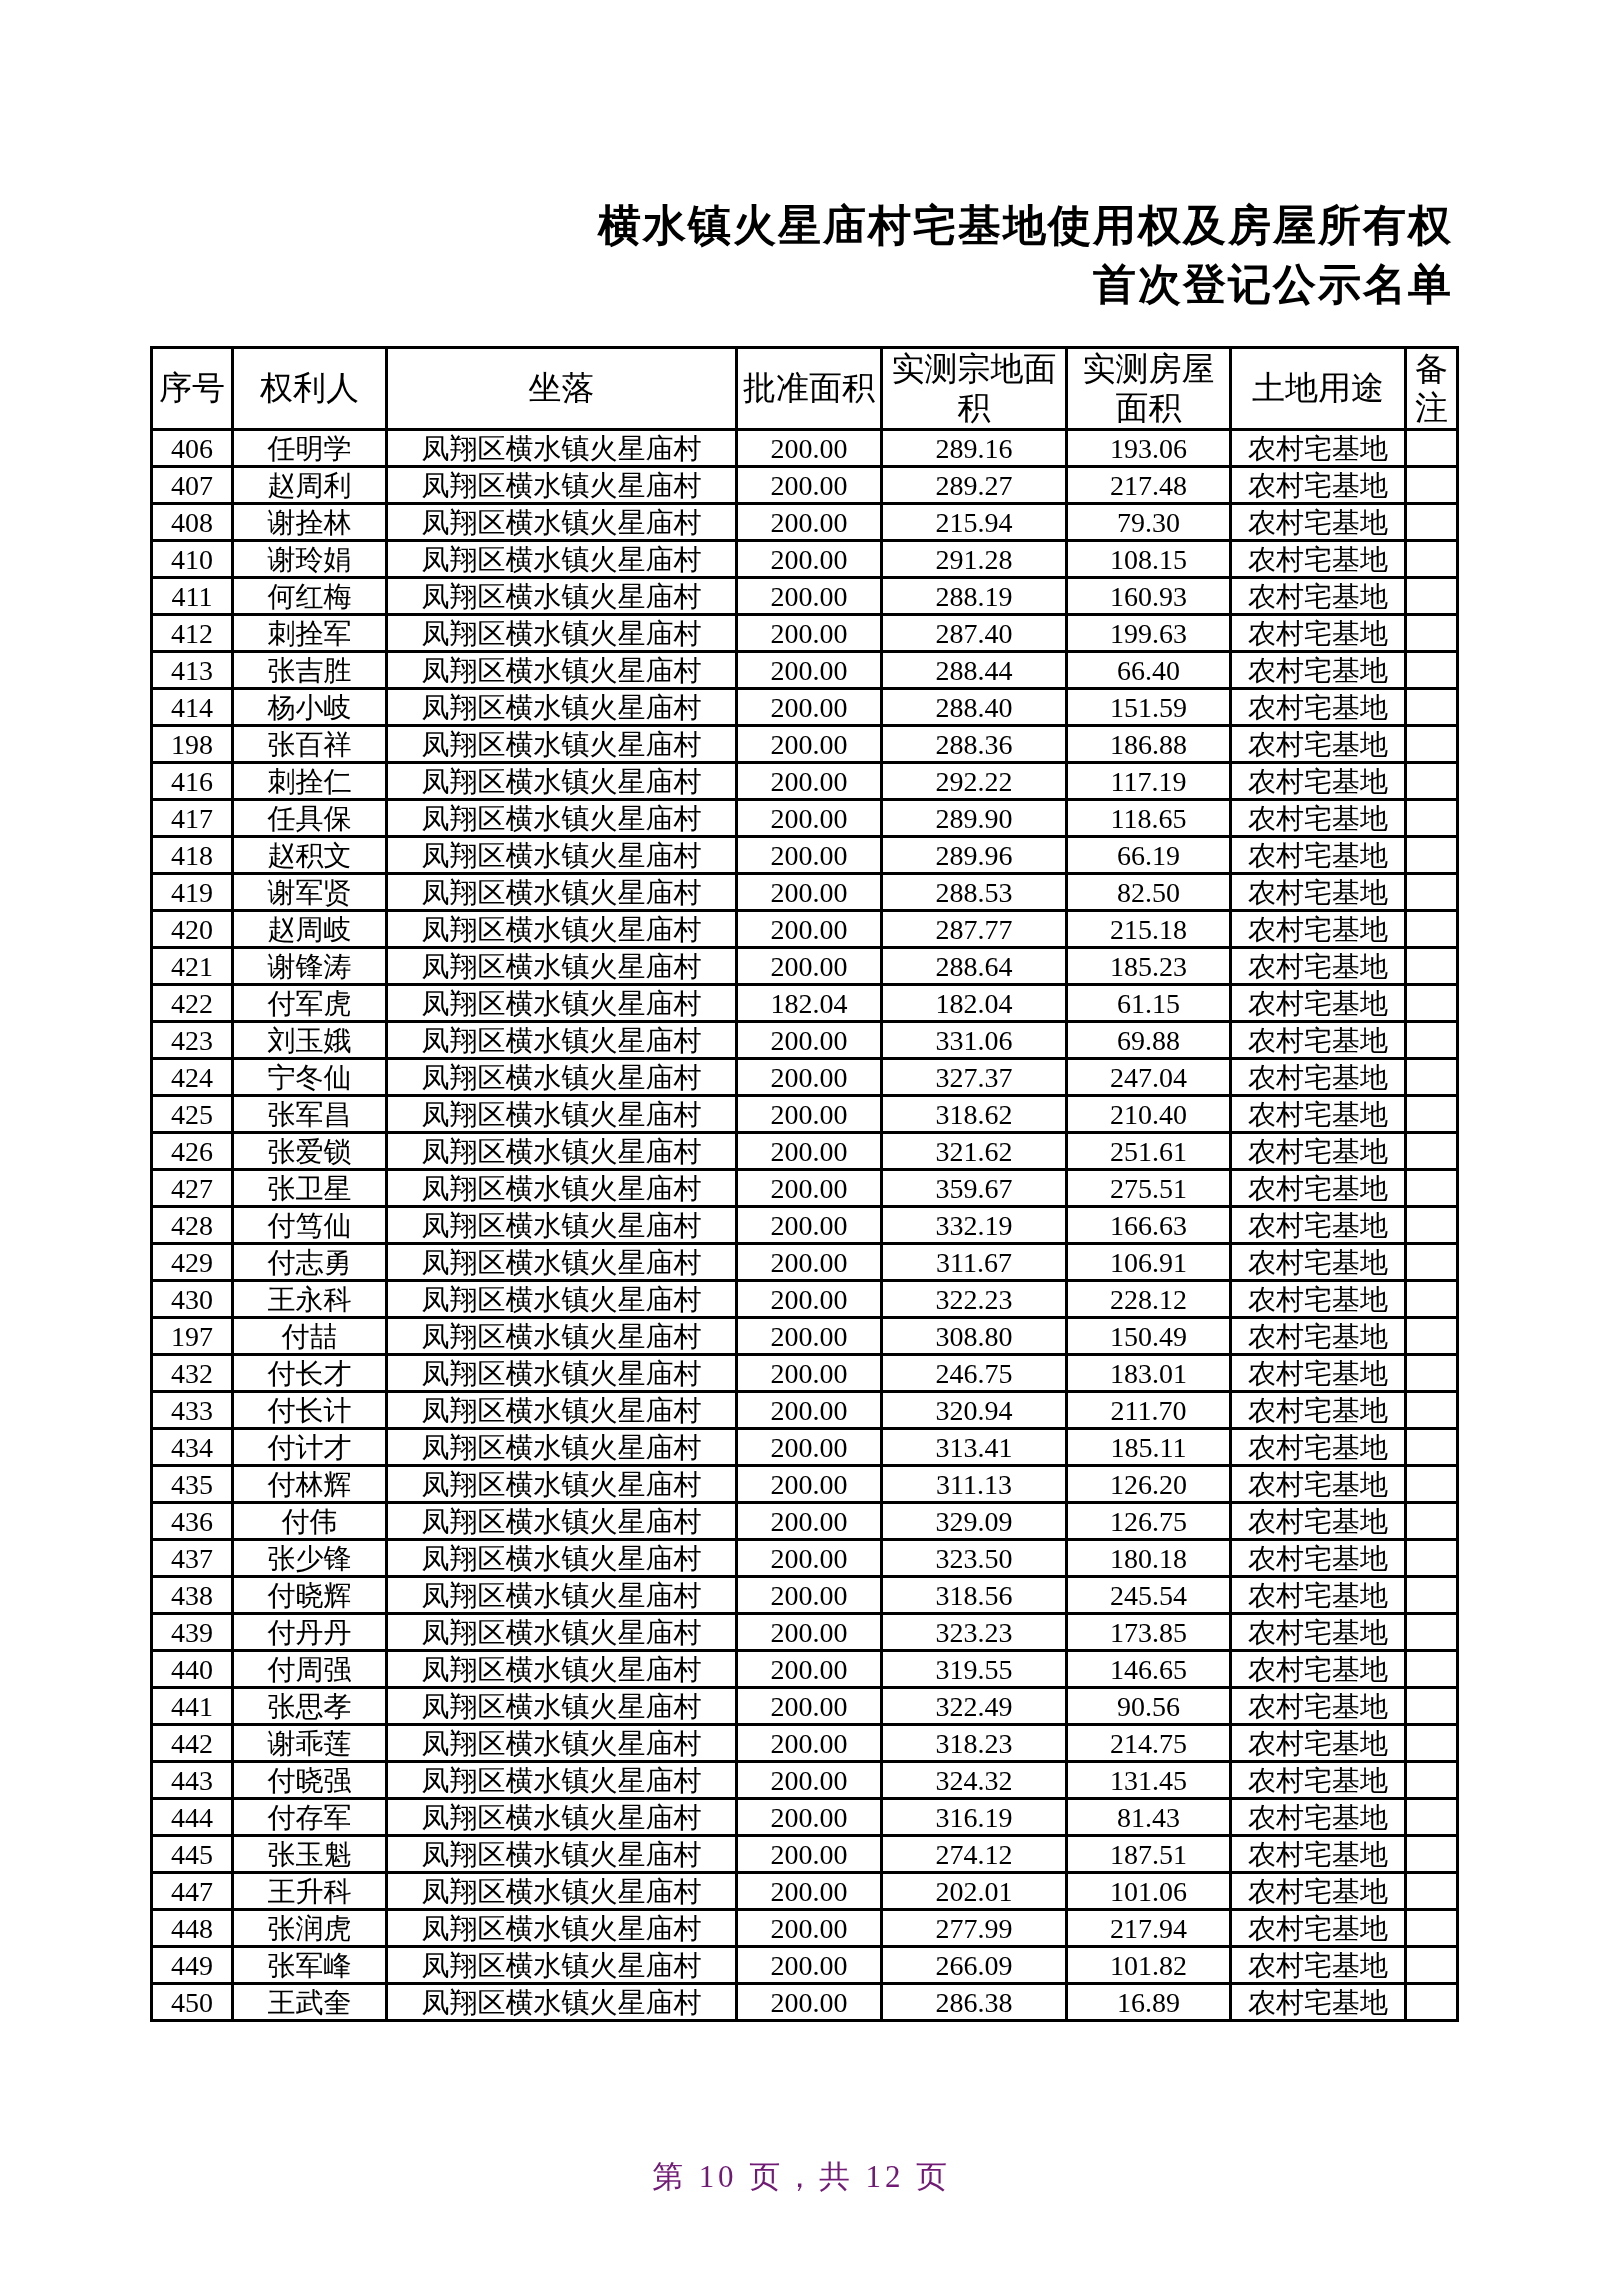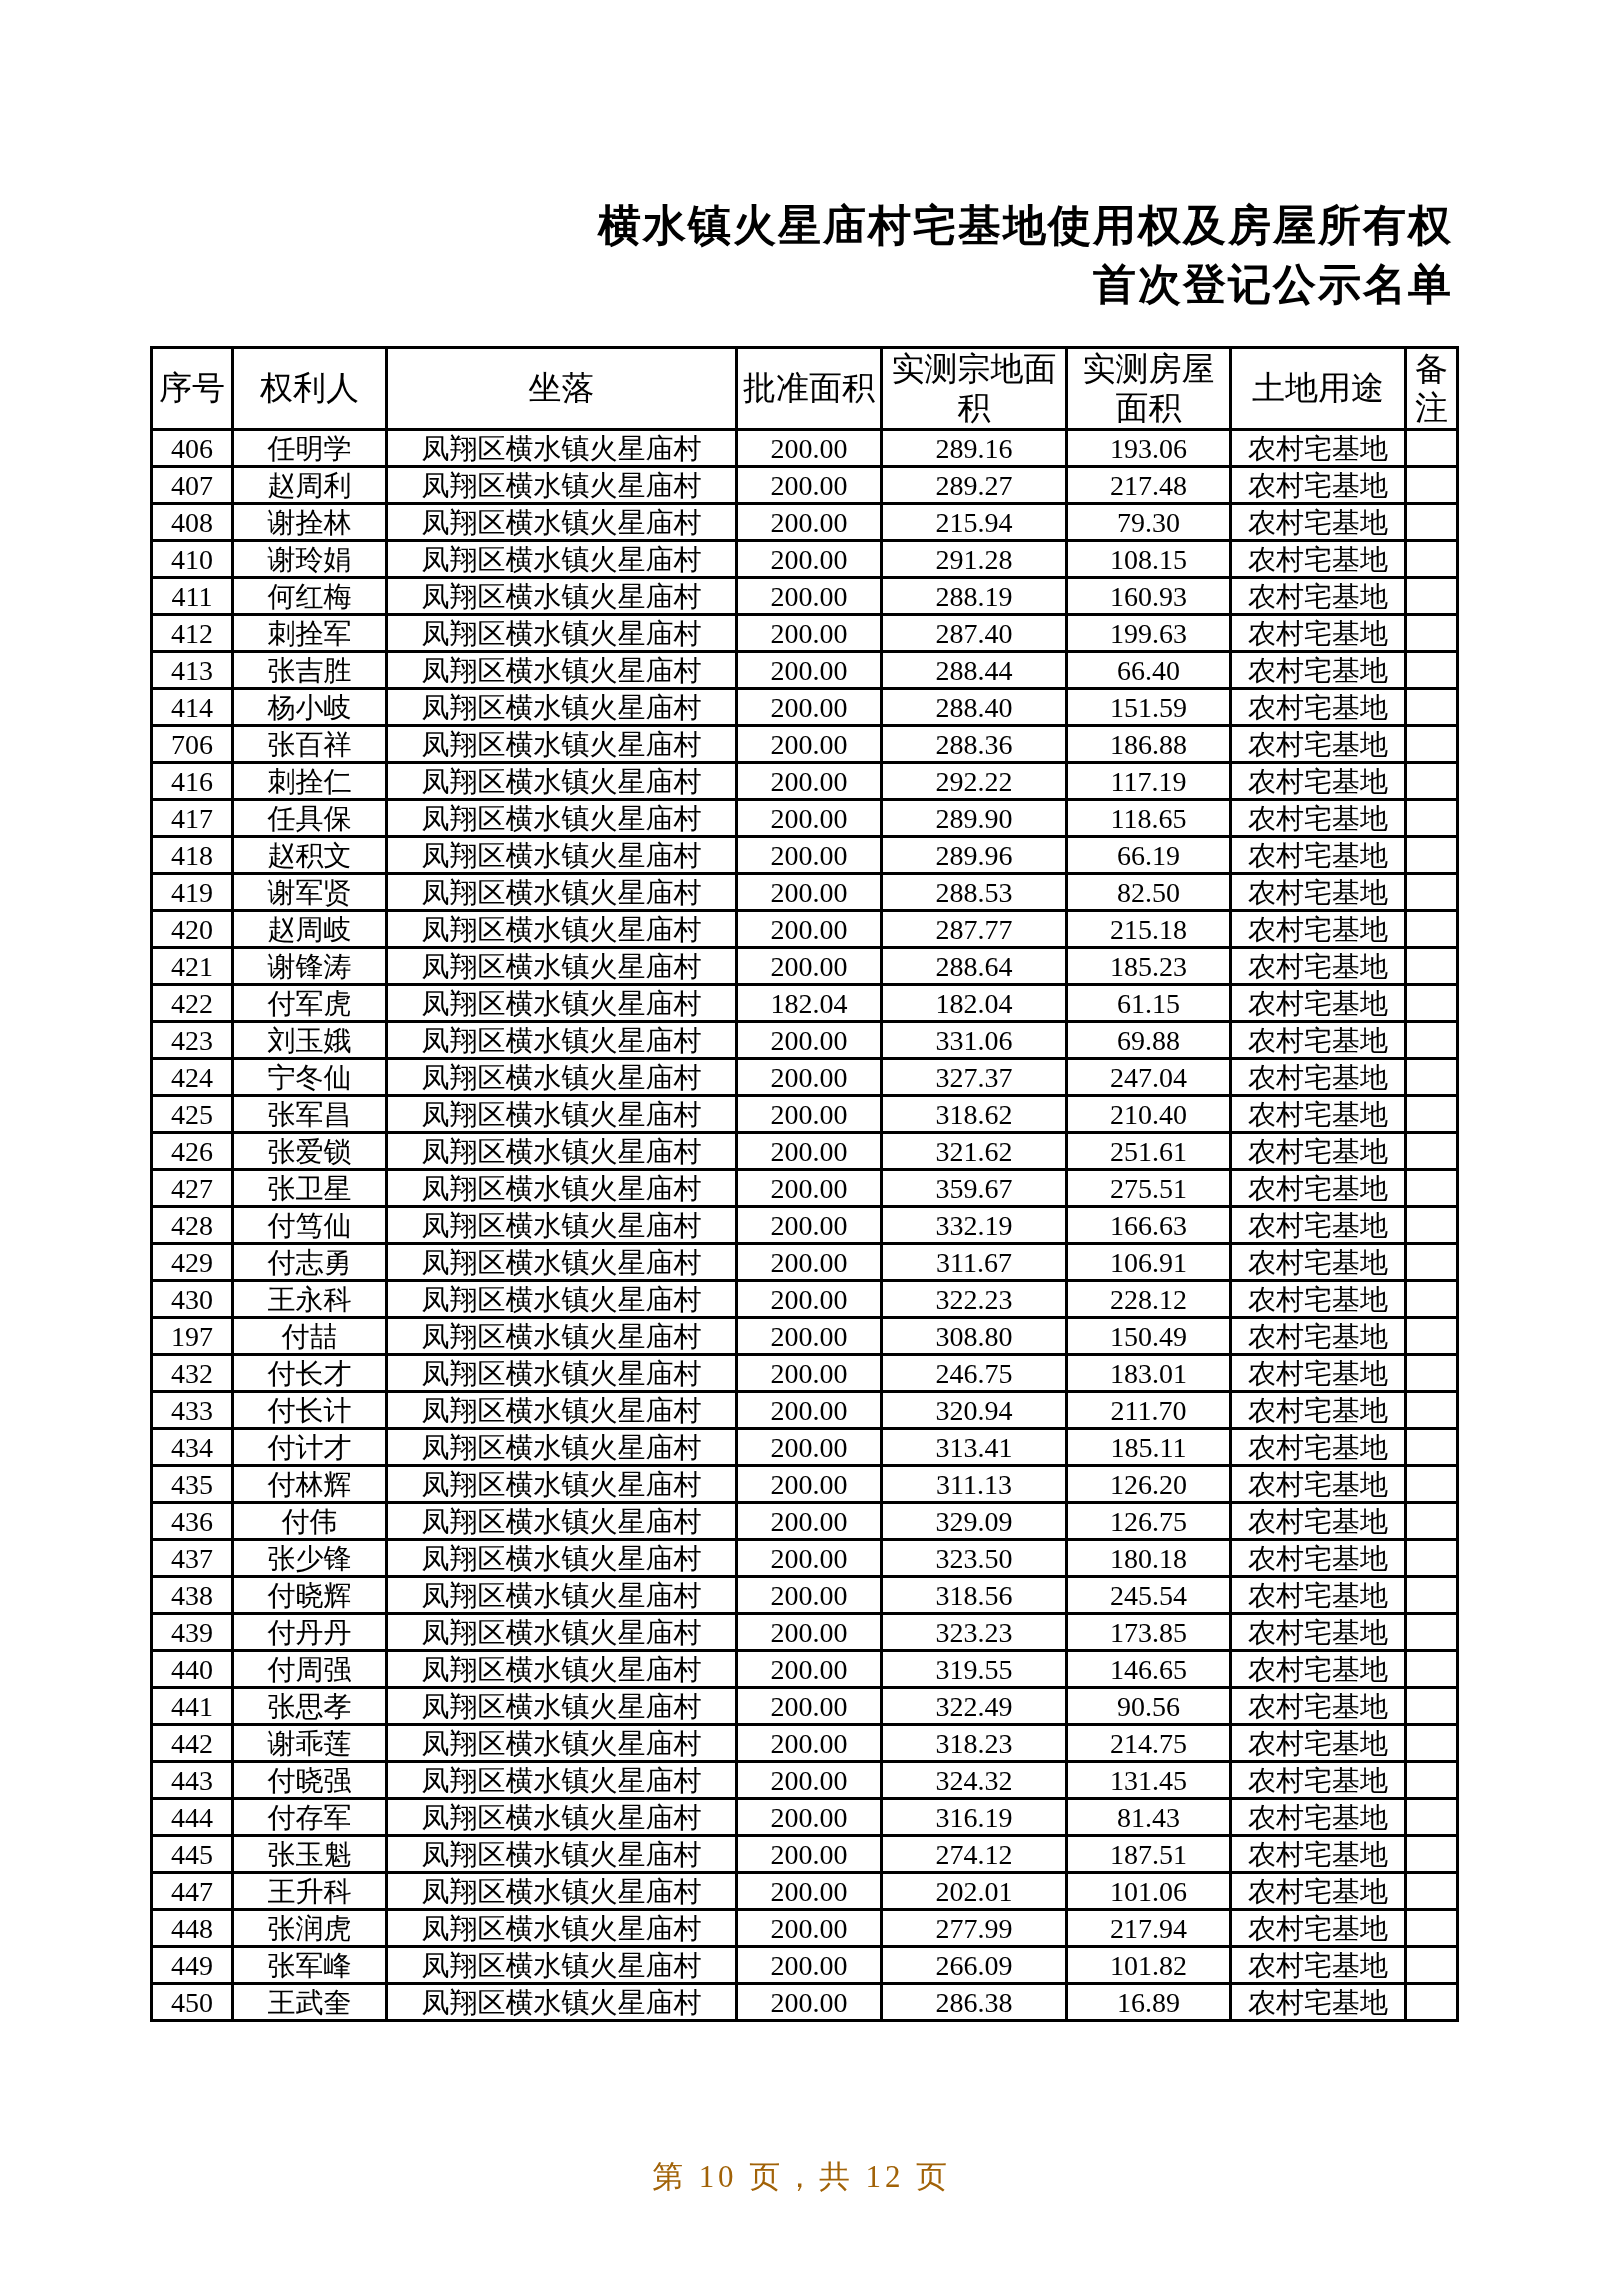--- a/index.html
+++ b/index.html
@@ -58,21 +58,21 @@
     white-space: nowrap;
   }
   .page-footer {
     position: absolute;
     top: 2156px;
     left: 150px;
     width: 1303px;
     text-align: center;
     font-size: 31px;
     letter-spacing: 3.9px;
-    color: #a16207;
+    color: #701a75;
   }
 </style>
 </head>
 <body>
 
 <div class="page">
 
   <div class="title-block">
     <div>横水镇火星庙村宅基地使用权及房屋所有权</div>
     <div>首次登记公示名单</div>
@@ -176,21 +176,21 @@
           <td>414</td>
           <td>杨小岐</td>
           <td>凤翔区横水镇火星庙村</td>
           <td>200.00</td>
           <td>288.40</td>
           <td>151.59</td>
           <td>农村宅基地</td>
           <td></td>
         </tr>
         <tr>
-          <td>706</td>
+          <td>198</td>
           <td>张百祥</td>
           <td>凤翔区横水镇火星庙村</td>
           <td>200.00</td>
           <td>288.36</td>
           <td>186.88</td>
           <td>农村宅基地</td>
           <td></td>
         </tr>
         <tr>
           <td>416</td>

